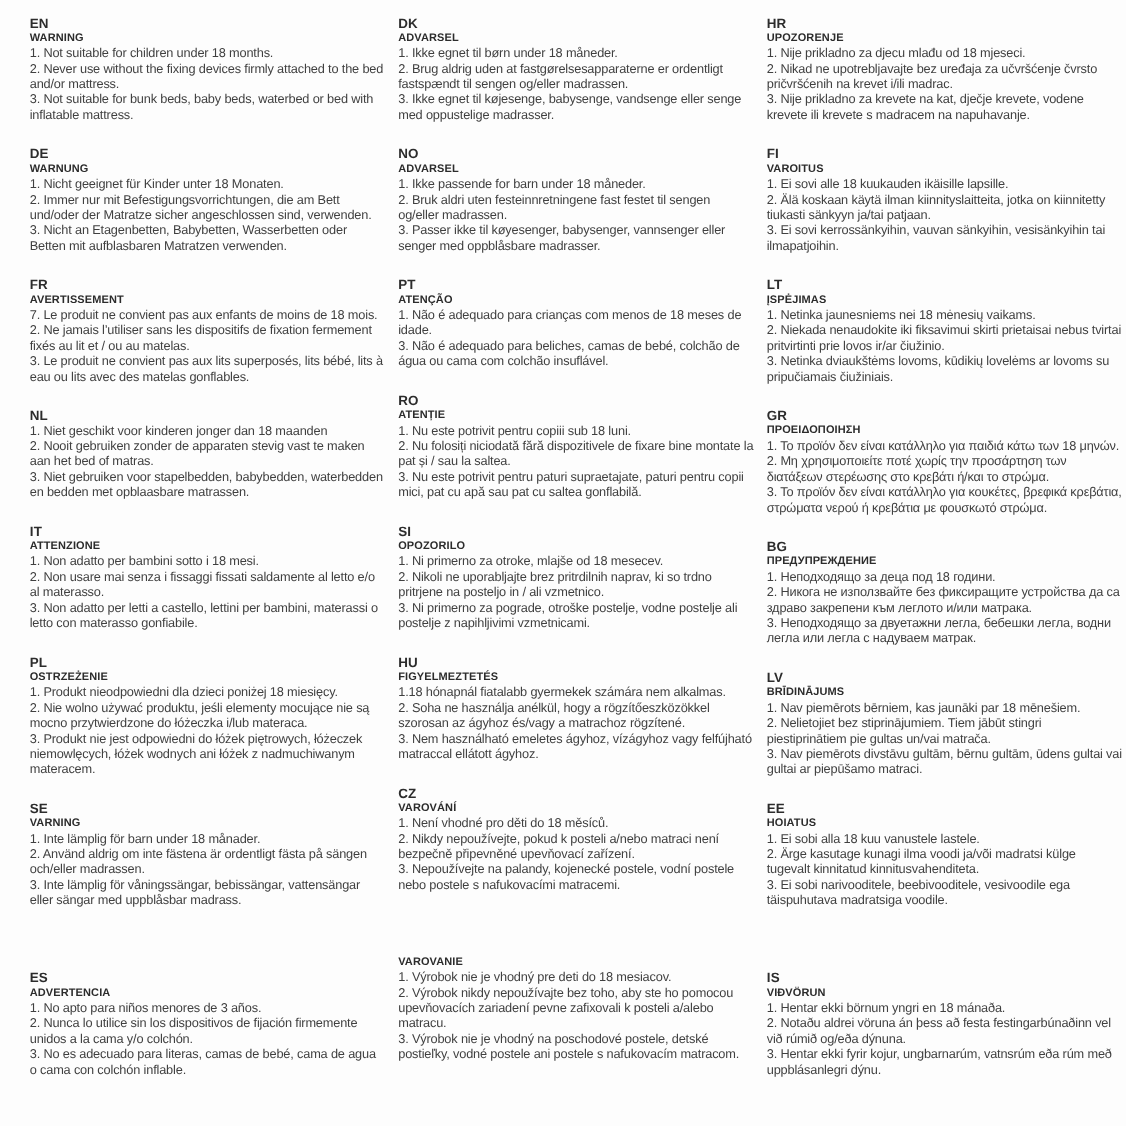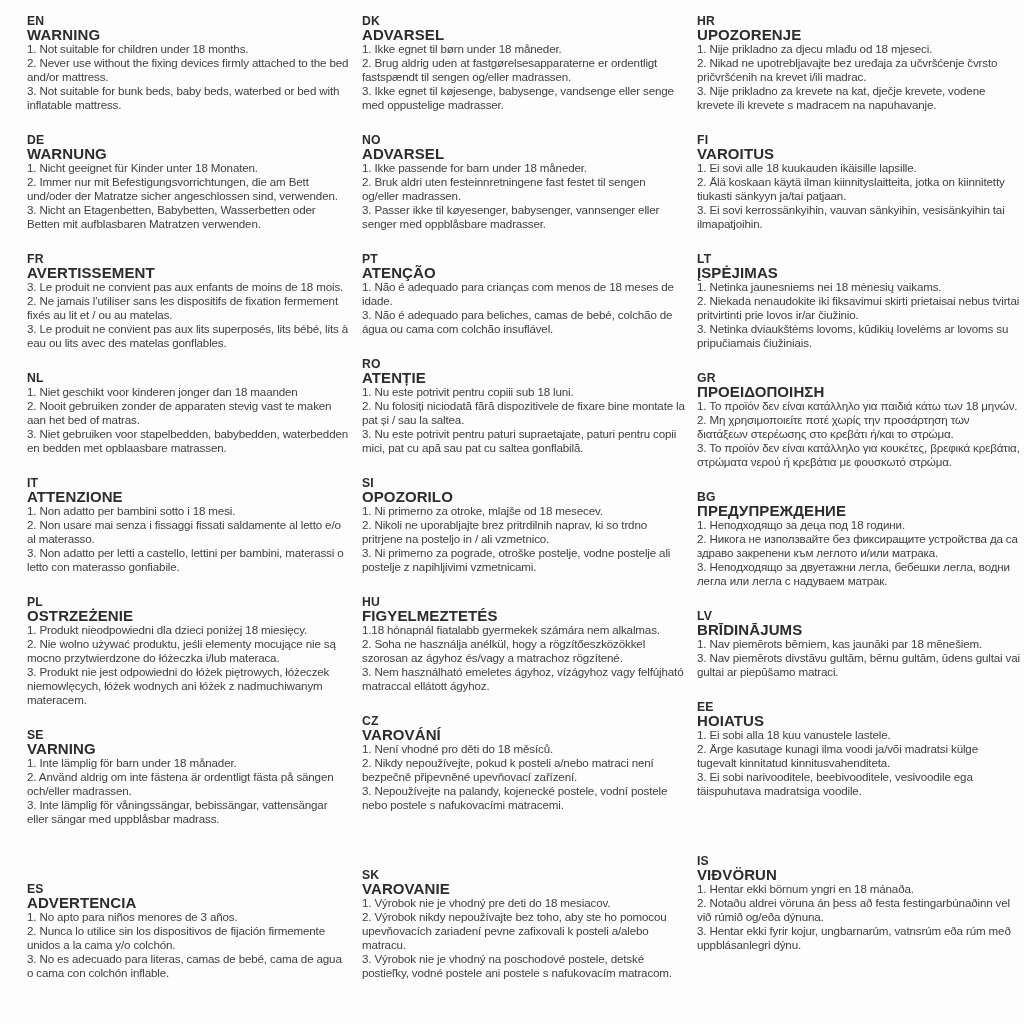--- a/index.html
+++ b/index.html
@@ -34,21 +34,21 @@
   .code {
     font-weight: bold;
     color: #2c2c2c;
     font-size: 12.2px;
     line-height: 14px;
     letter-spacing: 0.2px;
   }
   .title {
     font-weight: bold;
     color: #2c2c2c;
-    font-size: 15px;
+    font-size: 10px;
     line-height: 14px;
     letter-spacing: 0.1px;
   }
   .item {
     font-size: 11.6px;
     line-height: 14px;
     letter-spacing: -0.15px;
     color: #404040;
   }
 </style>
@@ -68,21 +68,21 @@
         <section class="section">
           <div class="code">DE</div>
           <div class="title">WARNUNG</div>
           <p class="item">1. Nicht geeignet für Kinder unter 18 Monaten.</p>
           <p class="item">2. Immer nur mit Befestigungsvorrichtungen, die am Bett und/oder der Matratze sicher angeschlossen sind, verwenden.</p>
           <p class="item">3. Nicht an Etagenbetten, Babybetten, Wasserbetten oder Betten mit aufblasbaren Matratzen verwenden.</p>
         </section>
         <section class="section">
           <div class="code">FR</div>
           <div class="title">AVERTISSEMENT</div>
-          <p class="item">3. Le produit ne convient pas aux enfants de moins de 18 mois.</p>
+          <p class="item">7. Le produit ne convient pas aux enfants de moins de 18 mois.</p>
           <p class="item">2. Ne jamais l’utiliser sans les dispositifs de fixation fermement fixés au lit et / ou au matelas.</p>
           <p class="item">3. Le produit ne convient pas aux lits superposés, lits bébé, lits à eau ou lits avec des matelas gonflables.</p>
         </section>
         <section class="section">
           <div class="code">NL</div>
           <p class="item">1. Niet geschikt voor kinderen jonger dan 18 maanden</p>
           <p class="item">2. Nooit gebruiken zonder de apparaten stevig vast te maken aan het bed of matras.</p>
           <p class="item">3. Niet gebruiken voor stapelbedden, babybedden, waterbedden en bedden met opblaasbare matrassen.</p>
         </section>
         <section class="section">
@@ -157,21 +157,20 @@
           <p class="item">3. Nem használható emeletes ágyhoz, vízágyhoz vagy felfújható matraccal ellátott ágyhoz.</p>
         </section>
         <section class="section">
           <div class="code">CZ</div>
           <div class="title">VAROVÁNÍ</div>
           <p class="item">1. Není vhodné pro děti do 18 měsíců.</p>
           <p class="item">2. Nikdy nepoužívejte, pokud k posteli a/nebo matraci není bezpečně připevněné upevňovací zařízení.</p>
           <p class="item">3. Nepoužívejte na palandy, kojenecké postele, vodní postele nebo postele s nafukovacími matracemi.</p>
         </section>
         <section class="section">
-          <div class="code">SK</div>
           <div class="title">VAROVANIE</div>
           <p class="item">1. Výrobok nie je vhodný pre deti do 18 mesiacov.</p>
           <p class="item">2. Výrobok nikdy nepoužívajte bez toho, aby ste ho pomocou upevňovacích zariadení pevne zafixovali k posteli a/alebo matracu.</p>
           <p class="item">3. Výrobok nie je vhodný na poschodové postele, detské postieľky, vodné postele ani postele s nafukovacím matracom.</p>
         </section>
       </div>
       <div class="column">
         <section class="section">
           <div class="code">HR</div>
           <div class="title">UPOZORENJE</div>
@@ -204,20 +203,21 @@
           <div class="code">BG</div>
           <div class="title">ПРЕДУПРЕЖДЕНИЕ</div>
           <p class="item">1. Неподходящо за деца под 18 години.</p>
           <p class="item">2. Никога не използвайте без фиксиращите устройства да са здраво закрепени към леглото и/или матрака.</p>
           <p class="item">3. Неподходящо за двуетажни легла, бебешки легла, водни легла или легла с надуваем матрак.</p>
         </section>
         <section class="section">
           <div class="code">LV</div>
           <div class="title">BRĪDINĀJUMS</div>
           <p class="item">1. Nav piemērots bērniem, kas jaunāki par 18 mēnešiem.</p>
+          <p class="item">2. Nelietojiet bez stiprinājumiem. Tiem jābūt stingri piestiprinātiem pie gultas un/vai matrača.</p>
           <p class="item">3. Nav piemērots divstāvu gultām, bērnu gultām, ūdens gultai vai gultai ar piepūšamo matraci.</p>
         </section>
         <section class="section">
           <div class="code">EE</div>
           <div class="title">HOIATUS</div>
           <p class="item">1. Ei sobi alla 18 kuu vanustele lastele.</p>
           <p class="item">2. Ärge kasutage kunagi ilma voodi ja/või madratsi külge tugevalt kinnitatud kinnitusvahenditeta.</p>
           <p class="item">3. Ei sobi narivooditele, beebivooditele, vesivoodile ega täispuhutava madratsiga voodile.</p>
         </section>
         <section class="section">

